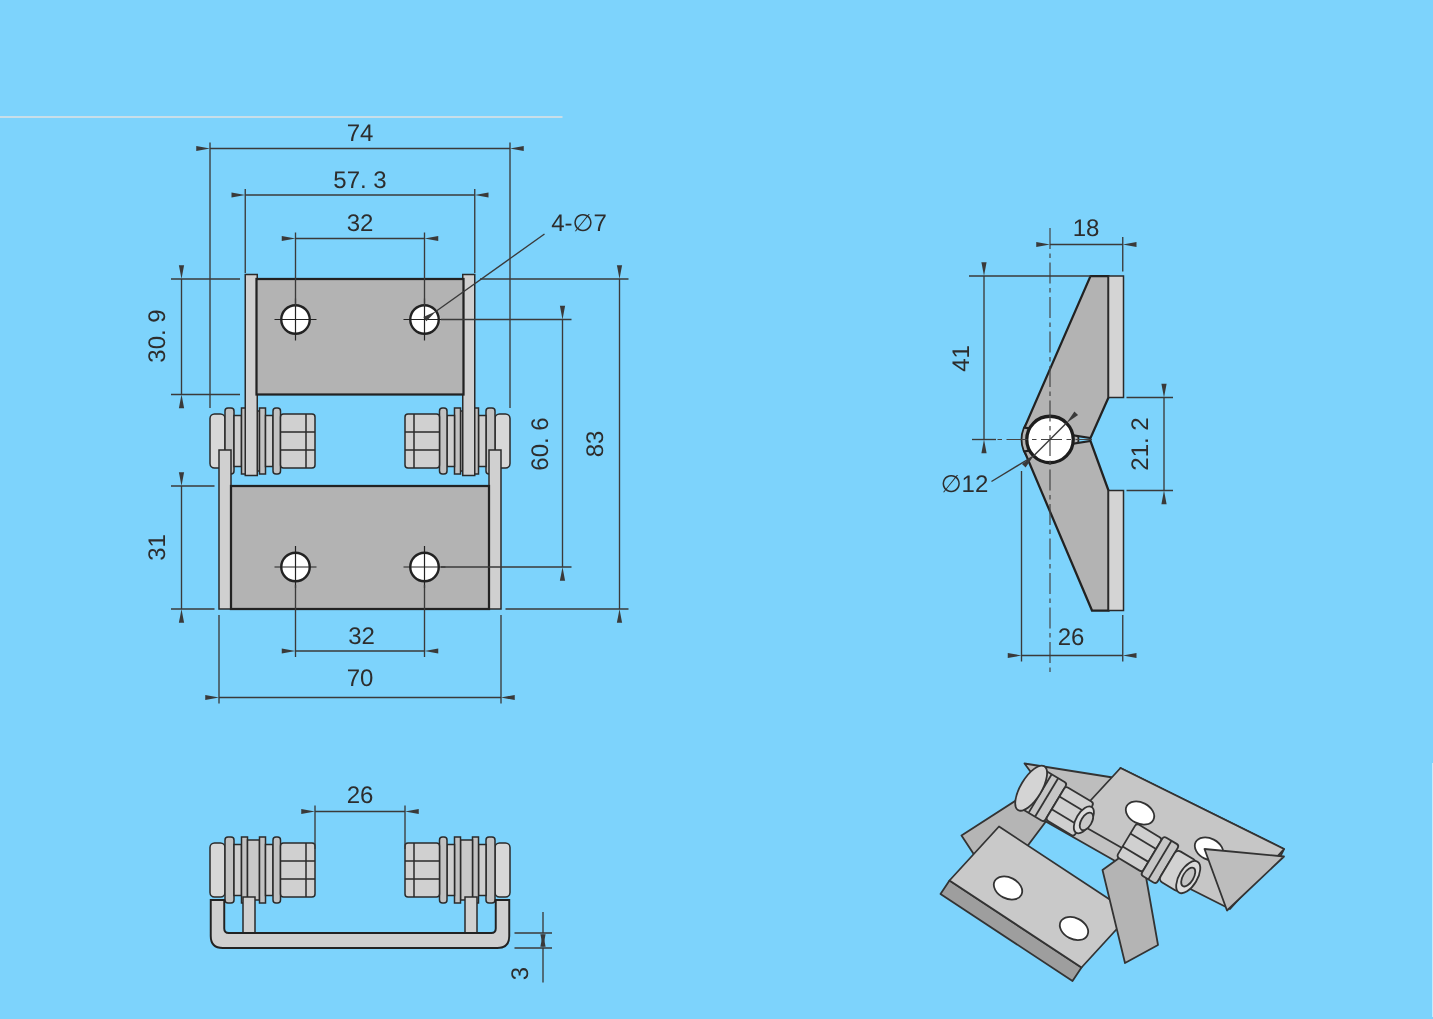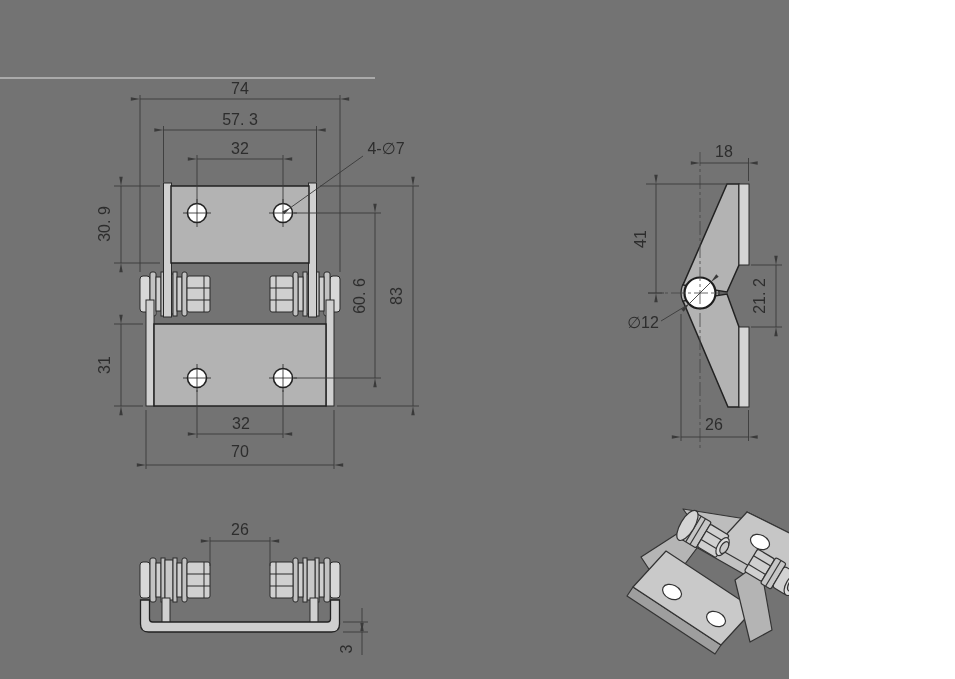--- a/index.html
+++ b/index.html
@@ -1,16 +1,16 @@
 <!DOCTYPE html>
 <html><head>
 <meta charset="utf-8">
 <style>
   html,body{margin:0;padding:0;background:#ffffff;}
-  .sheet{position:relative;width:789px;height:679px;background:#737373;overflow:hidden;
+  .sheet{position:relative;width:955px;height:679px;background:#7dd3fc;overflow:hidden;
          font-family:"Liberation Sans", sans-serif;}
   svg{position:absolute;left:0;top:0;}
   text{fill:#2d2d2d;font-family:"Liberation Sans", sans-serif;font-size:16px;}
   .obj{stroke:#222222;stroke-width:1.5;}
   .det{stroke:#2a2a2a;stroke-width:1;}
   .dim{stroke:#3a3a3a;stroke-width:0.9;fill:none;}
   .cl{stroke:#444444;stroke-width:0.8;fill:none;stroke-dasharray:14 3 3 3;}
 </style>
 </head>
 <body>

